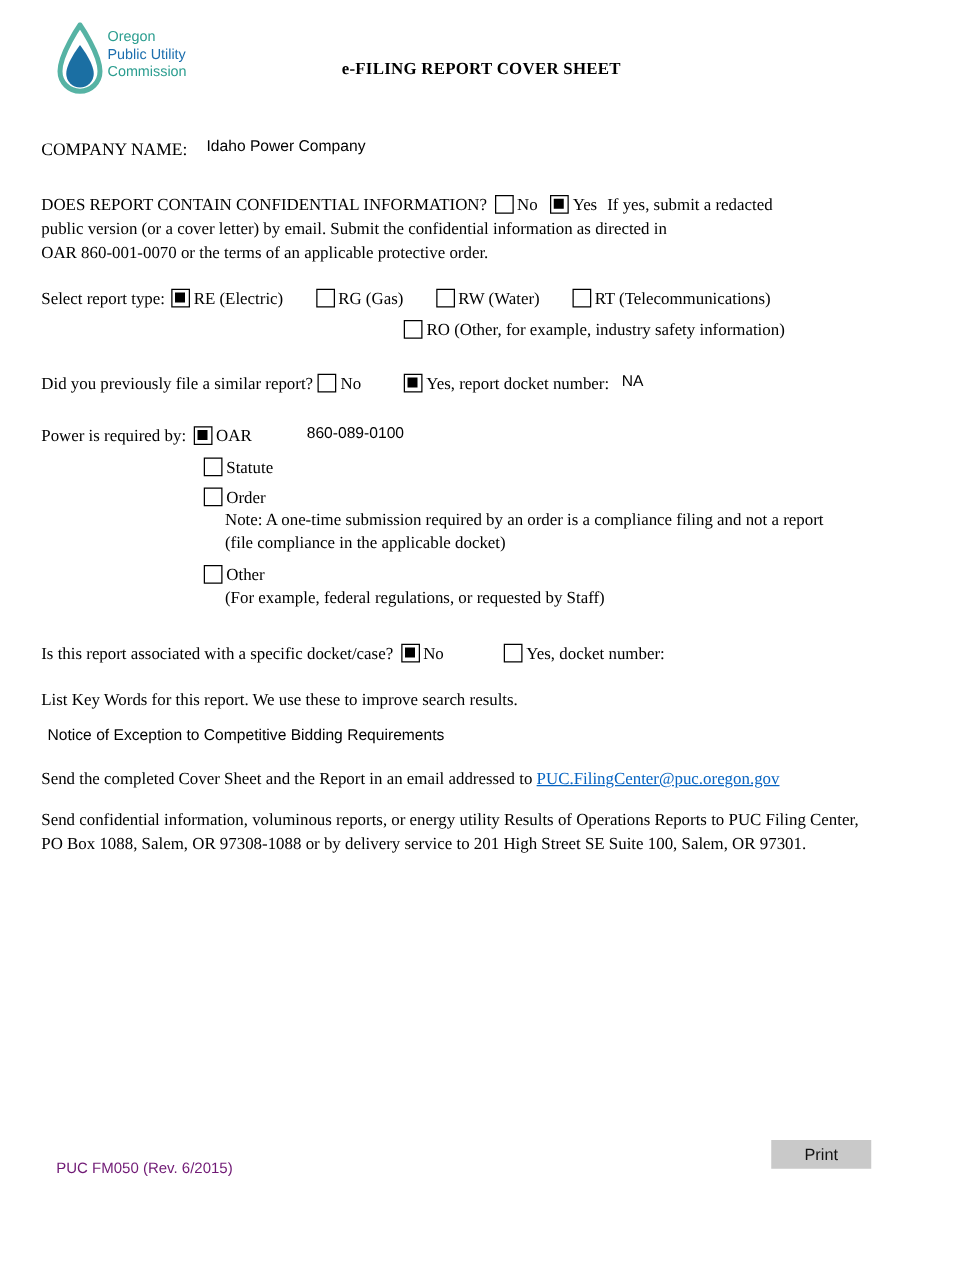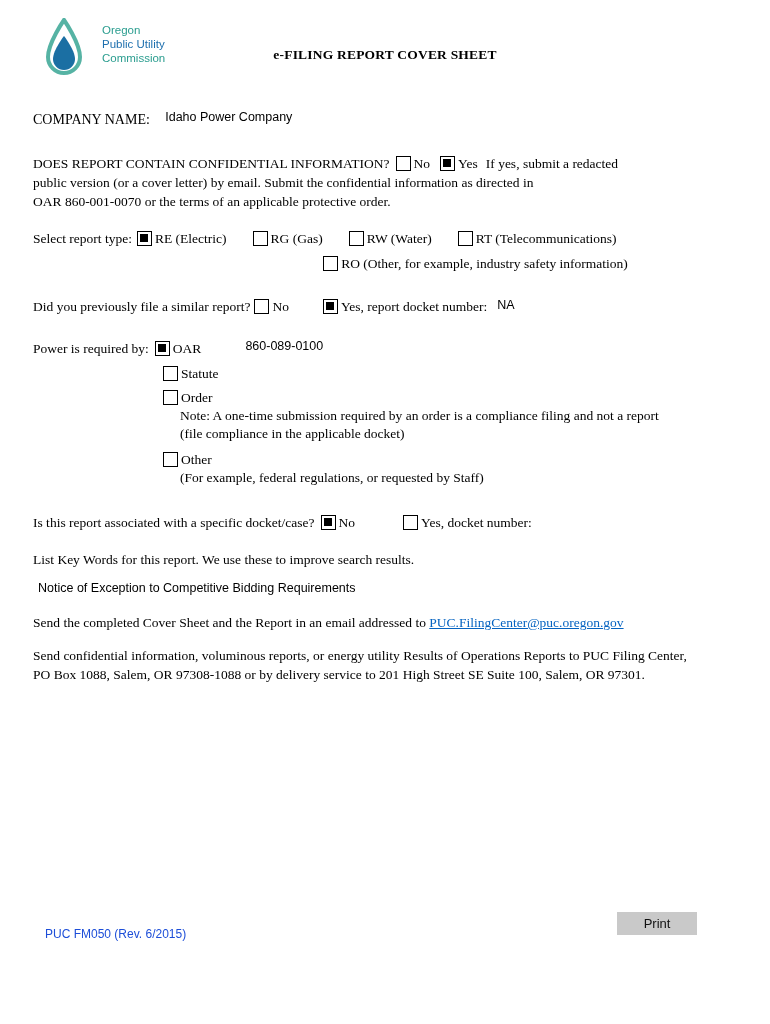--- a/index.html
+++ b/index.html
@@ -5,21 +5,21 @@
   * { margin:0; padding:0; box-sizing:border-box; }
   html,body { background:#ffffff; }
   .page {
     position:relative; width:770px; height:1024px; margin:0 auto;
     background:#ffffff; color:#000;
     font-family:"Liberation Serif", serif; font-size:13.5px;
     overflow:hidden;
   }
 
   
-  .logo { position:absolute; left:44px; top:18px; display:flex; align-items:flex-start;gap:16px; }
+  .logo { position:absolute; left:44px; top:18px; display:flex; align-items:flex-start; }
   .logo svg { display:block; }
   .logo-text { font-family:"Liberation Sans", sans-serif; font-size:11.5px; line-height:1.2; padding-top:6px; margin-left:2px; }
   .logo-l1, .logo-l3 { color:#2a9d8f; }
   .logo-l2 { color:#1d6fae; }
   .title { position:absolute; left:0; right:0; top:47px; text-align:center; font-weight:bold; font-size:13.5px; letter-spacing:0.2px; }
 
   
   .content { position:absolute; left:33px; top:110px; width:665px; }
   .line { line-height:19px; }
 
@@ -69,21 +69,21 @@
   .keywords-val { margin-top:11px; margin-left:5px; line-height:17px; }
 
   .email-row { margin-top:16px; }
   .link { color:#0563c1; text-decoration:underline; cursor:pointer; }
 
   .mailing { margin-top:14px; line-height:19px; }
 
   
   .form-number {
     position:absolute; left:45px; top:927px;
-    font-family:"Liberation Sans", sans-serif; font-size:12px; color:#1d4ed8;
+    font-family:"Liberation Sans", sans-serif; font-size:12px; color:#701a75;
   }
   .print-btn {
     position:absolute; right:73px; top:912px; width:80px; height:23px;
     background:#c9c9c9; text-align:center; line-height:23px;
     font-family:"Liberation Sans", sans-serif; font-weight:normal; font-size:13px; color:#111;
     cursor:pointer;
   }
 </style>
 </head>
 <body>

